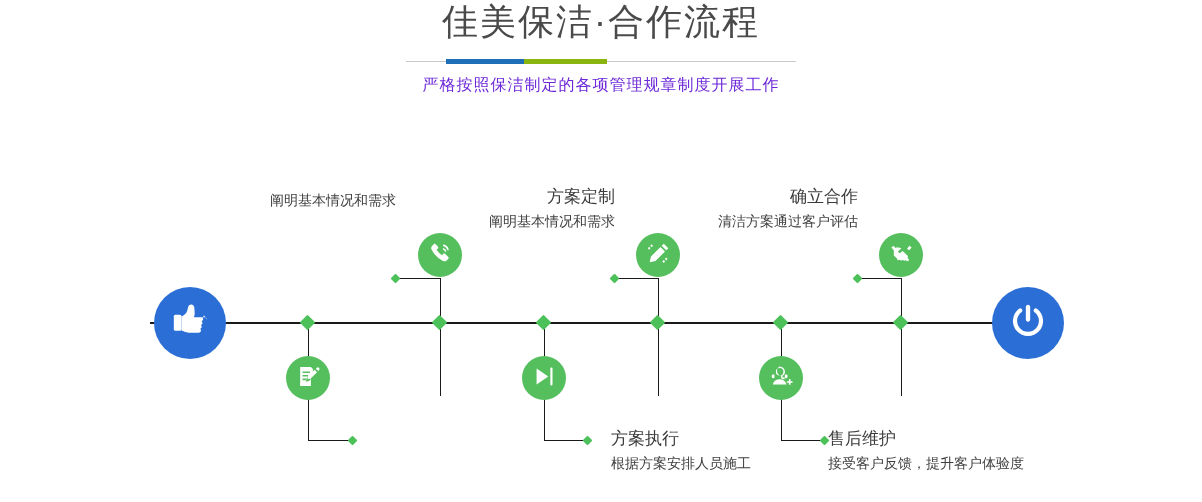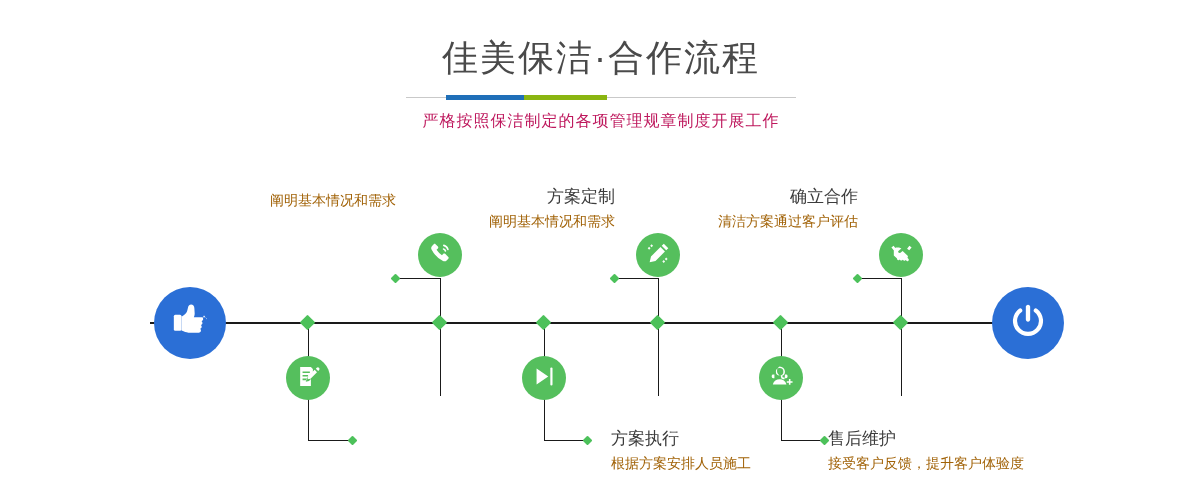--- a/index.html
+++ b/index.html
@@ -16,21 +16,20 @@
 
   
   .header {
     position: absolute;
     top: 0; left: 0; right: 0;
     height: 150px;
     text-align: center;
   }
   .page-title {
     margin: 0;
-    padding-top: 36px;
     font-size: 36px;
     font-weight: normal;
     letter-spacing: 2px;
     color: #4a4a4a;
     line-height: 1.2;
   }
   .divider {
     margin: 16px auto 0 auto;
     width: 390px;
     height: 5px;
@@ -50,21 +49,21 @@
   }
   .divider .seg-green {
     position: absolute;
     top: 0; left: 118px;
     width: 83px; height: 5px;
     background: #8ab511;
   }
   .page-subtitle {
     margin: 11px 0 0 0;
     font-size: 16px;
-    color: #be185d;
+    color: #6d28d9;
     letter-spacing: 1px;
   }
 
   
   .timeline {
     position: absolute;
     top: 150px; left: 0;
     width: 1202px; height: 352px;
   }
   .axis {
@@ -139,21 +138,21 @@
   .label-block { position: absolute; z-index: 2; }
   .label-title {
     font-size: 17px;
     color: #3c3c3c;
     line-height: 1.25;
     white-space: nowrap;
   }
   .label-desc {
     margin-top: 5px;
     font-size: 14px;
-    color: #a16207;
+    color: #404040;
     line-height: 1.3;
     white-space: nowrap;
   }
   .label-block.top { text-align: right; }
   .label-block.bottom { text-align: left; }
 </style>
 </head>
 <body>
 
 <div class="header">

